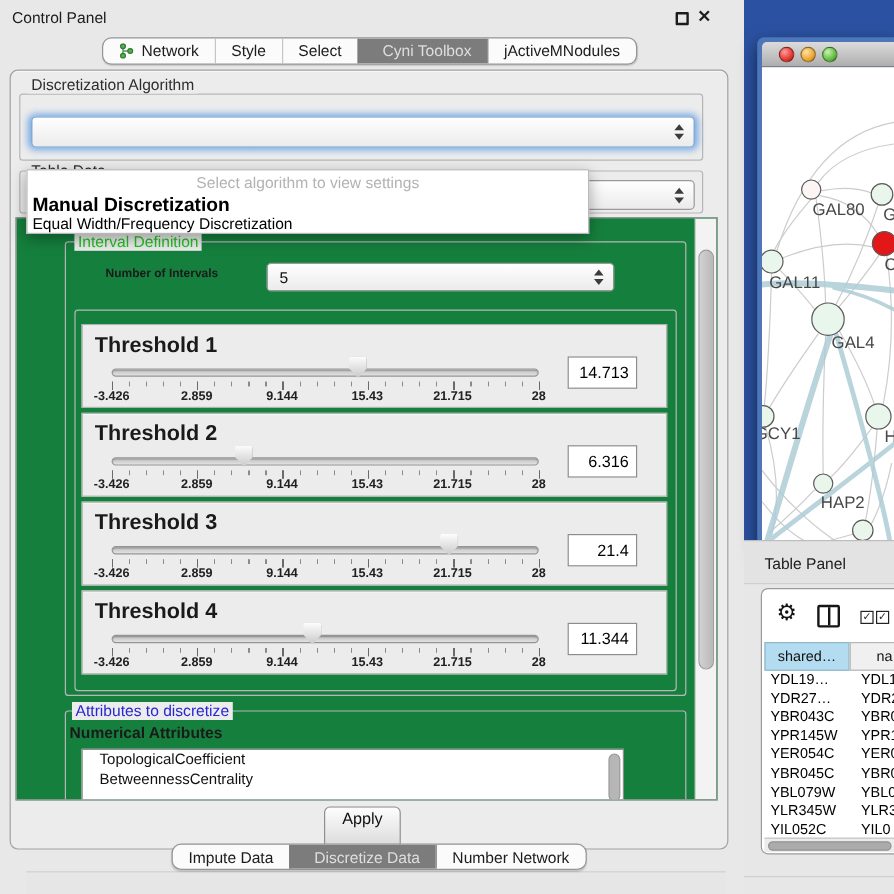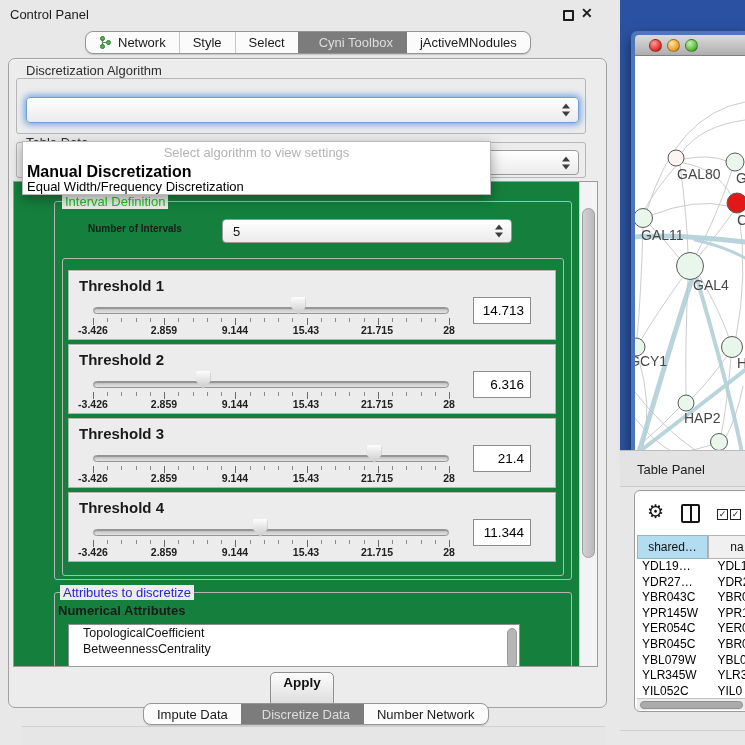--- a/index.html
+++ b/index.html
@@ -40,21 +40,21 @@
   .popup .opt1{position:absolute;left:4px;top:21px;font-size:16px;font-weight:bold;color:#000;}
   .popup .opt2{position:absolute;left:4px;top:37px;font-size:13px;color:#000;}
 
   
   .scrollpanel{left:12px;top:180px;width:585px;height:486px;border:1px solid #9c9c9c;background:#15803d;overflow:hidden;}
   .vtrack{position:absolute;right:0;top:0;width:18px;height:100%;background:#f3f3f3;border-left:1px solid #cfcfcf;}
   .vthumb{position:absolute;right:2.5px;top:26px;width:13px;height:350px;border-radius:7px;background:linear-gradient(90deg,#d2d2d2,#b9b9b9);border:1px solid #9d9d9d;}
 
   
   .thr-panel{position:absolute;left:54px;width:488px;height:70px;border:1px solid #b2b2b2;background:#ececec;box-shadow:inset 0 1px 0 #f4f4f4;}
-  .thr-label{position:absolute;left:10px;top:6px;font-size:15px;font-weight:bold;color:#1a1a1a;}
+  .thr-label{position:absolute;left:10px;top:6px;font-size:18px;font-weight:bold;color:#1a1a1a;}
   .track{position:absolute;left:24px;top:36px;width:356px;height:7px;border:1px solid #949494;border-radius:4px;background:linear-gradient(#bfbfbf,#e2e2e2);box-shadow:inset 0 1px 1px rgba(0,0,0,.25);}
   .ticks-minor{position:absolute;left:24px;top:47px;width:357px;height:4px;background:repeating-linear-gradient(to right,#8a8a8a 0,#8a8a8a 1px,transparent 1px,transparent 14.24px);}
   .ticks-major{position:absolute;left:24px;top:47px;width:357px;height:7px;background:repeating-linear-gradient(to right,#6a6a6a 0,#6a6a6a 1px,transparent 1px,transparent 71.2px);}
   .hzone{position:absolute;left:24px;top:26px;width:356px;height:0;}
   .handle{position:absolute;top:0;width:15px;height:18px;transform:translateX(-50%);background:linear-gradient(#fdfdfd,#c9c9c9);clip-path:polygon(6% 0,94% 0,100% 12%,100% 55%,50% 100%,0 55%,0 12%);filter:drop-shadow(0 0 1px #777);}
   .scale-lab{position:absolute;top:53px;font-size:10.5px;font-weight:600;color:#202020;transform:translateX(-50%);white-space:nowrap;}
   .val-box{position:absolute;left:404px;top:26px;width:58px;height:27px;background:#fff;border:1px solid #8d8d8d;font-size:13.5px;color:#000;text-align:right;line-height:25px;padding-right:6px;}
 
   
   .attr-list{position:absolute;left:66px;top:622px;width:452px;height:46px;background:#fff;border:1px solid #8f8f8f;overflow:hidden;font-size:12.5px;color:#111;}
@@ -233,21 +233,21 @@
       <div class="attr-item">BetweennessCentrality</div>
       <div class="list-thumb"></div>
     </div>
 
     <div class="vtrack">
       <div class="vthumb"></div>
     </div>
   </div>
 
   <div class="abs apply-row"></div>
-  <div class="btn" style="left:261px;top:613px;width:64px;height:36px;line-height:19px;font-weight:bold;">Apply</div>
+  <div class="btn" style="left:261px;top:613px;width:64px;height:36px;line-height:19px;">Apply</div>
 
 </div>
 
 <div class="abs tabgroup" style="left:143px;top:703px;height:22px;">
   <div class="tab">
       <span>Impute Data</span>
     </div>
   <div class="tab sel">
       <span>Discretize Data</span>
     </div>

